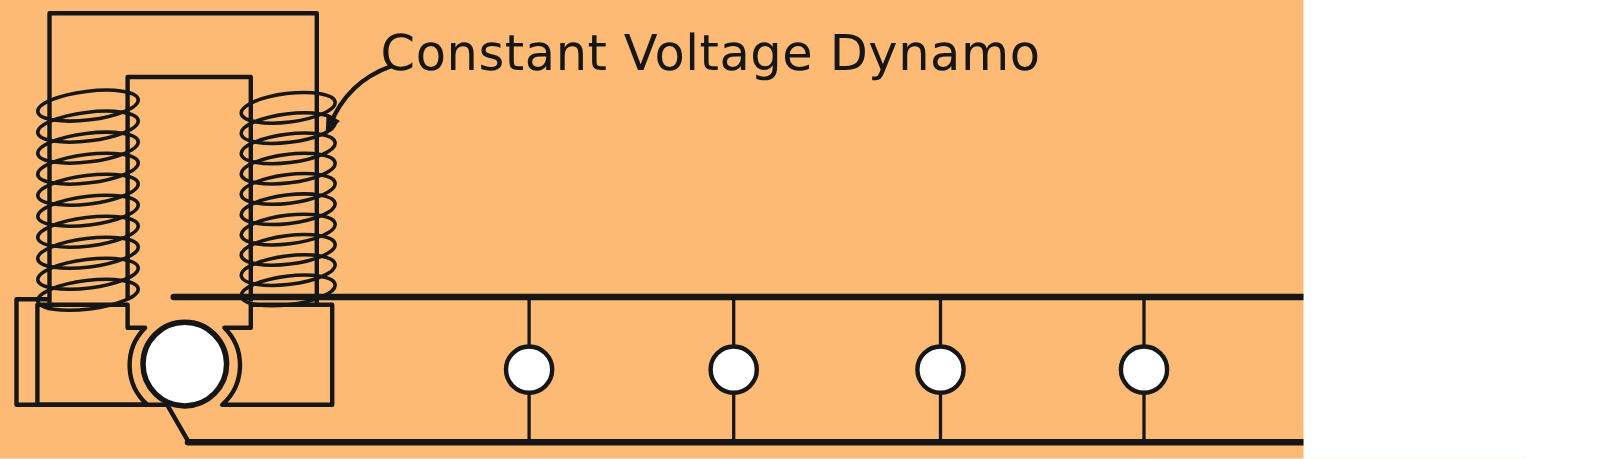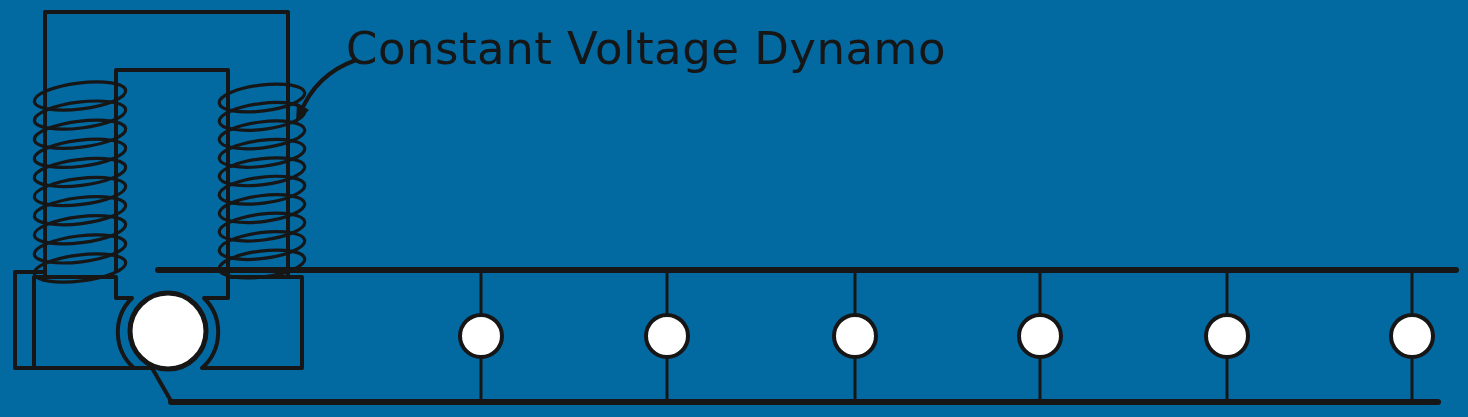--- a/index.html
+++ b/index.html
@@ -1,20 +1,20 @@
 <!DOCTYPE html>
 <html style="--ink: #161616;"><head>
 <meta charset="utf-8">
 <style>
   html, body { margin: 0; padding: 0; background: #ffffff; }
   .stage {
     position: relative;
-    width: 1468px;
+    width: 1185px;
     height: 417px;
-    background: #0369a1;
+    background: #fdba74;
     overflow: hidden;
     font-family: "DejaVu Sans", sans-serif;
   }
   svg { display: block; }
   .ink   { stroke: var(--ink, #161616); fill: none; stroke-linejoin: round; }
   .sw4   { stroke-width: 4; }
   .sw5   { stroke-width: 5; }
   .fillwhite { fill: #ffffff; }
   .solid { fill: var(--ink, #161616); stroke: none; }
   .label {

